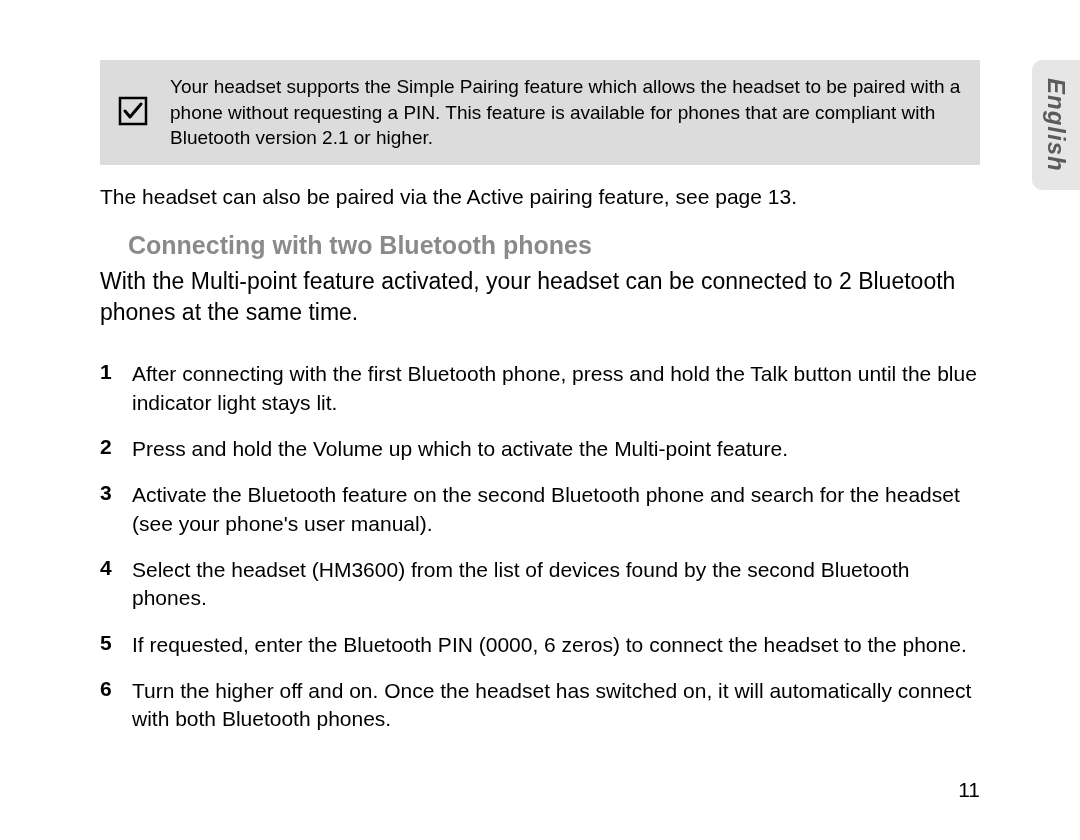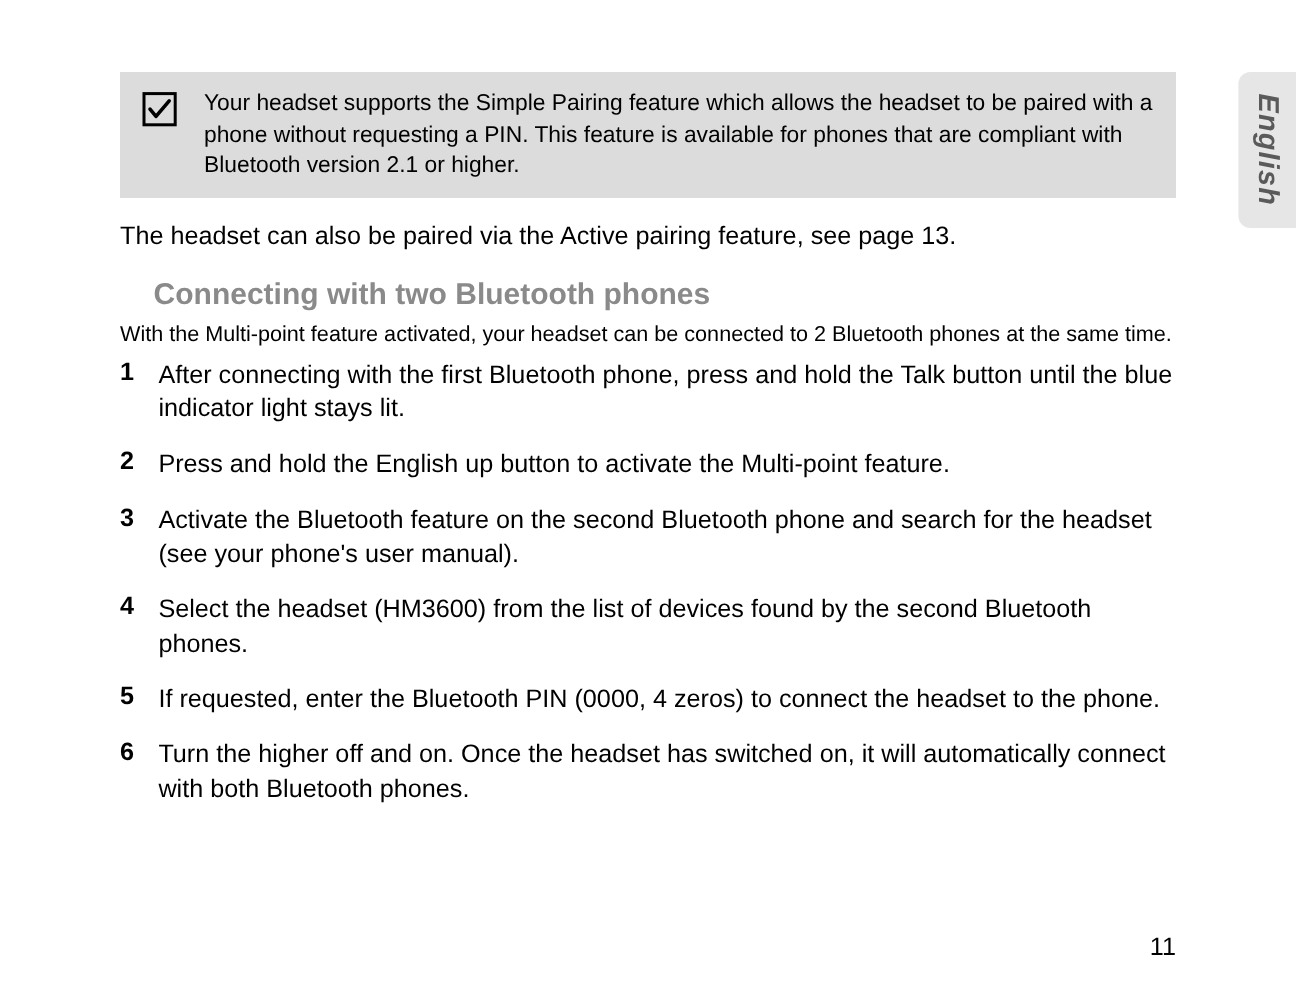--- a/index.html
+++ b/index.html
@@ -12,21 +12,21 @@
       height: 840px;
       background: #ffffff;
       font-family: Arial, Helvetica, sans-serif;
       color: #000000;
       position: relative;
       padding: 60px 100px 40px 100px;
     }
     .info-box {
       background: #dcdcdc;
       display: flex;
-      align-items: flex-start;
+      align-items: center;
       padding: 14px 18px;
       margin-bottom: 18px;
     }
     .info-icon {
       flex-shrink: 0;
       margin-right: 22px;
       margin-top: 2px;
     }
     .info-text {
       font-size: 19px;
@@ -39,23 +39,23 @@
       margin-bottom: 20px;
     }
     .section-heading {
       font-size: 25px;
       font-weight: bold;
       color: #8a8a8a;
       margin-bottom: 6px;
       margin-left: 28px;
     }
     .intro-text {
-      font-size: 18px;
+      font-size: 23px;
       line-height: 1.35;
-      margin-bottom: 8px;
+      margin-bottom: 32px;
     }
     .steps {
       list-style: none;
     }
     .step {
       display: flex;
       align-items: flex-start;
       margin-bottom: 18px;
     }
     .step-number {
@@ -115,33 +115,33 @@
 <h2 class="section-heading">Connecting with two Bluetooth phones</h2>
 <p class="intro-text">With the Multi-point feature activated, your headset can be connected to 2 Bluetooth phones at the same time.</p>
 
 <ol class="steps">
   <li class="step">
     <span class="step-number">1</span>
     <span class="step-text">After connecting with the first Bluetooth phone, press and hold the Talk button until the blue indicator light stays lit.</span>
   </li>
   <li class="step">
     <span class="step-number">2</span>
-    <span class="step-text">Press and hold the English up button to activate the Multi-point feature.</span>
+    <span class="step-text">Press and hold the Volume up which to activate the Multi-point feature.</span>
   </li>
   <li class="step">
     <span class="step-number">3</span>
     <span class="step-text">Activate the Bluetooth feature on the second Bluetooth phone and search for the headset (see your phone's user manual).</span>
   </li>
   <li class="step">
     <span class="step-number">4</span>
     <span class="step-text">Select the headset (HM3600) from the list of devices found by the second Bluetooth phones.</span>
   </li>
   <li class="step">
     <span class="step-number">5</span>
-    <span class="step-text">If requested, enter the Bluetooth PIN (0000, 4 zeros) to connect the headset to the phone.</span>
+    <span class="step-text">If requested, enter the Bluetooth PIN (0000, 6 zeros) to connect the headset to the phone.</span>
   </li>
   <li class="step">
     <span class="step-number">6</span>
     <span class="step-text">Turn the higher off and on. Once the headset has switched on, it will automatically connect with both Bluetooth phones.</span>
   </li>
 </ol>
 
 <div class="side-tab">
   <span class="side-tab-text">English</span>
 </div>

